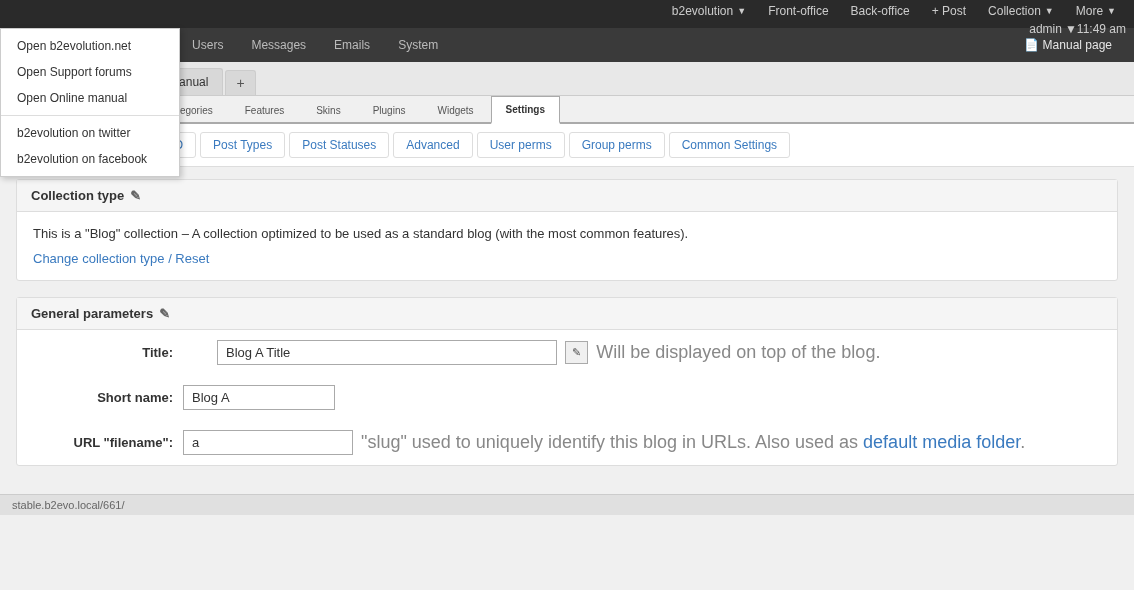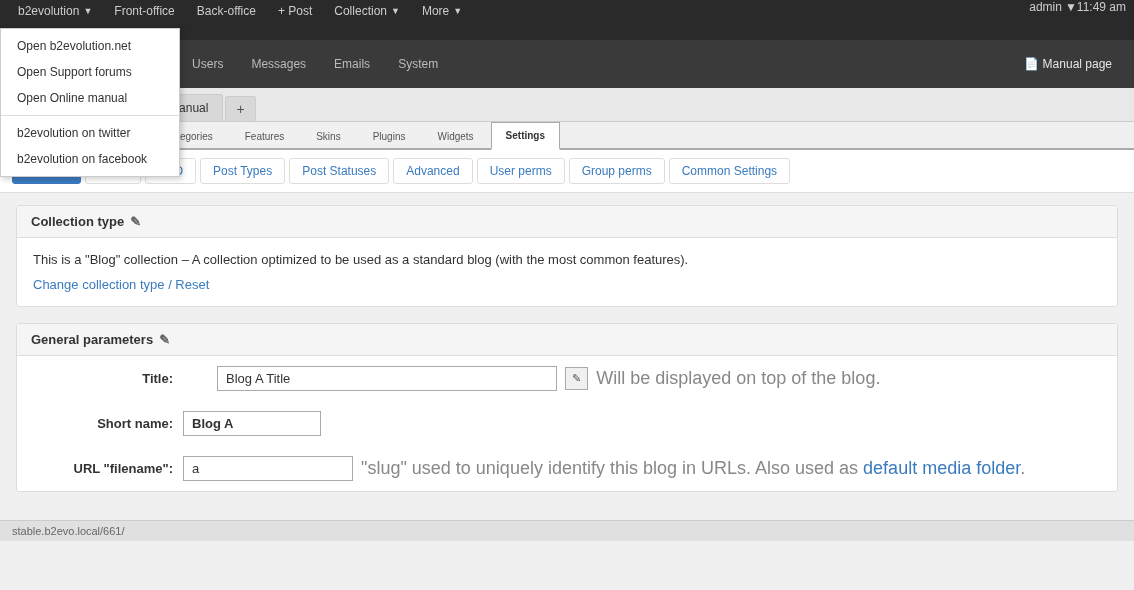--- a/index.html
+++ b/index.html
@@ -2,24 +2,25 @@
 <html><head>
   <meta charset="utf-8">
   <style>
     * { box-sizing: border-box; margin: 0; padding: 0; }
     body { font-family: Arial, Helvetica, sans-serif; font-size: 13px; background: #f0f0f0; }
 
     
     .top-nav {
       background: #2a2a2a;
       display: flex;
-      align-items: flex-start;
-      height: 40px;
+      align-items: flex-end;
+      height: 28px;
       padding: 0 8px;
       position: relative;
+      flex-direction: column;
     }
     .top-nav-left { display: flex; align-items: center; gap: 2px; }
     .top-nav-item {
       color: #ccc;
       padding: 4px 10px;
       font-size: 12px;
       cursor: pointer;
       display: flex;
       align-items: center;
       gap: 4px;
@@ -56,21 +57,21 @@
     .dropdown-overlay .dd-divider {
       border-top: 1px solid #ddd;
       margin: 4px 0;
     }
 
     
     .second-nav {
       background: #3a3a3a;
       display: flex;
       align-items: center;
-      height: 48px;
+      height: 34px;
       padding: 0 8px;
     }
     .second-nav-item {
       color: #bbb;
       padding: 6px 14px;
       font-size: 12px;
       cursor: pointer;
       white-space: nowrap;
     }
     .second-nav-right {
@@ -220,21 +221,21 @@
       gap: 8px;
     }
     .form-input {
       border: 1px solid #aaa;
       padding: 4px 8px;
       font-size: 13px;
       color: #333;
       background: #fff;
     }
     .form-input-wide { width: 340px; margin-left: 34px; }
-    .form-input-med { width: 138px; font-weight: bold; }
+    .form-input-med { width: 152px; }
     .form-input-sm { width: 170px; }
     .form-hint {
       color: #888;
       font-size: 18px;
     }
     .form-hint a { color: #3a7abf; text-decoration: none; }
 
     .input-icon-btn {
       border: 1px solid #aaa;
       background: #f0f0f0;

